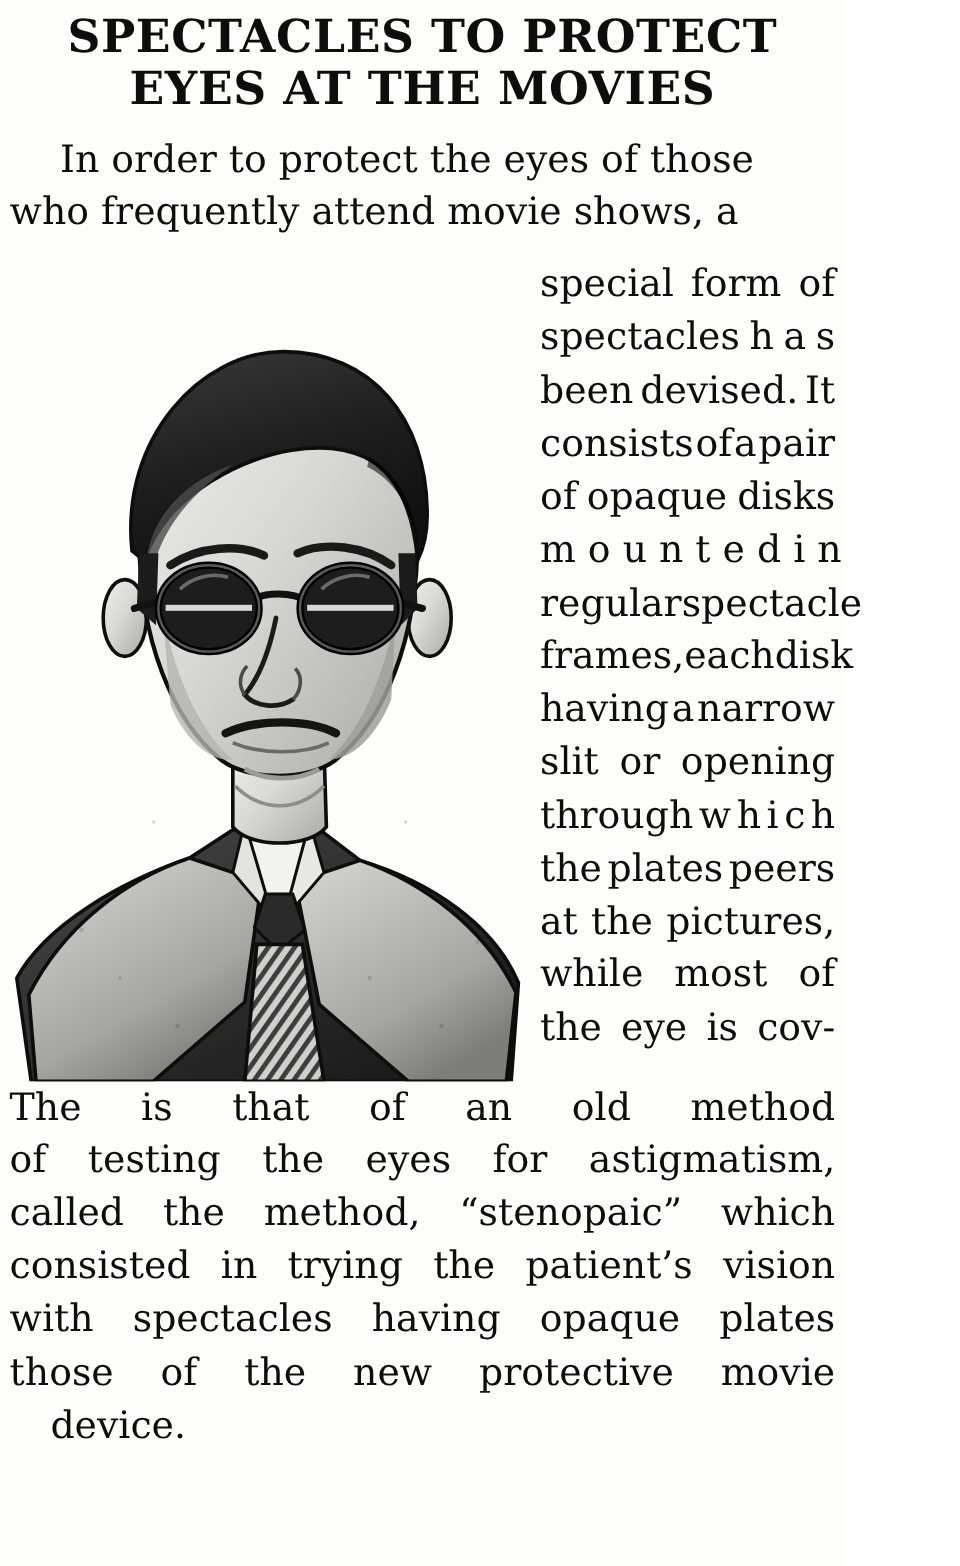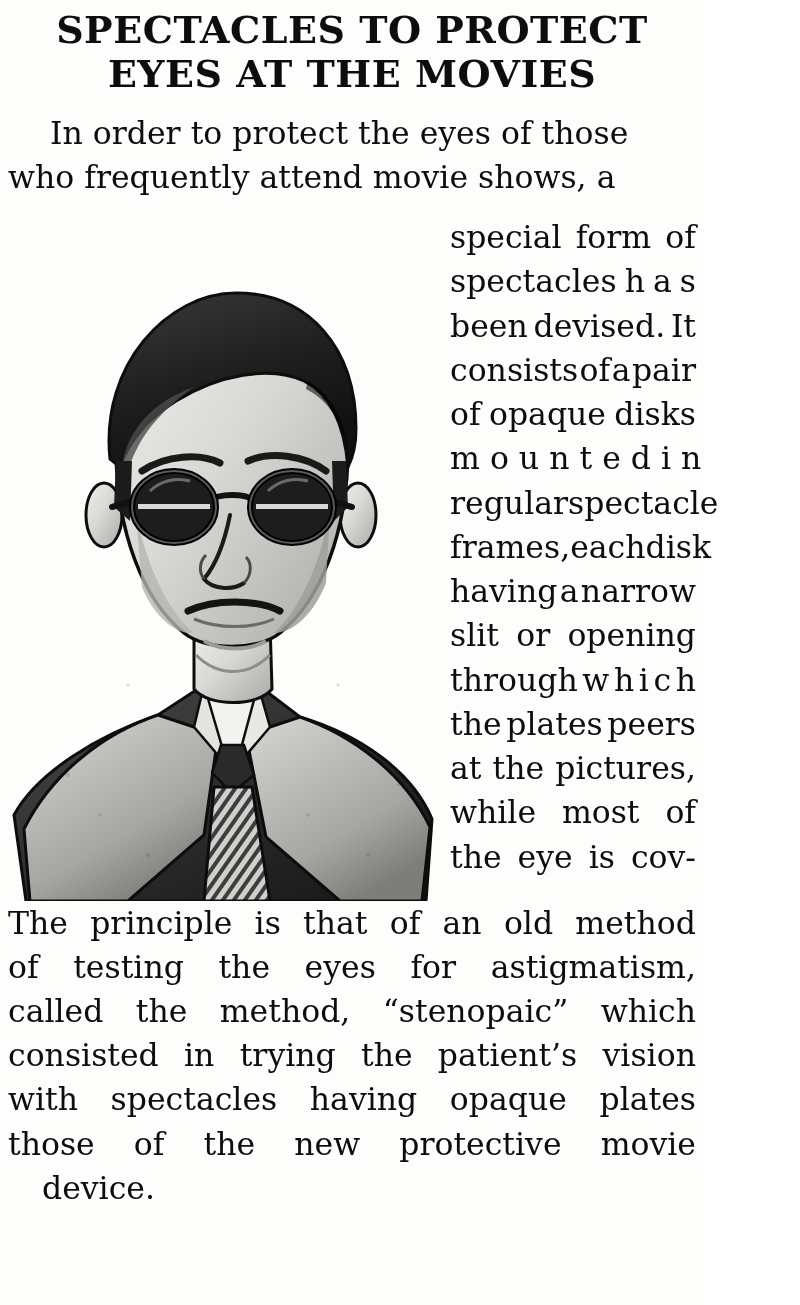--- a/index.html
+++ b/index.html
@@ -310,21 +310,20 @@
             <span>is</span>
             <span>cov-</span>
           </span>
       </div>
 
     </div>
 
     <div class="tail">
       <span class="l">
           <span>The</span>
-          <span>principle</span>
           <span>is</span>
           <span>that</span>
           <span>of</span>
           <span>an</span>
           <span>old</span>
           <span>method</span>
         </span>
       <span class="l">
           <span>of</span>
           <span>testing</span>

